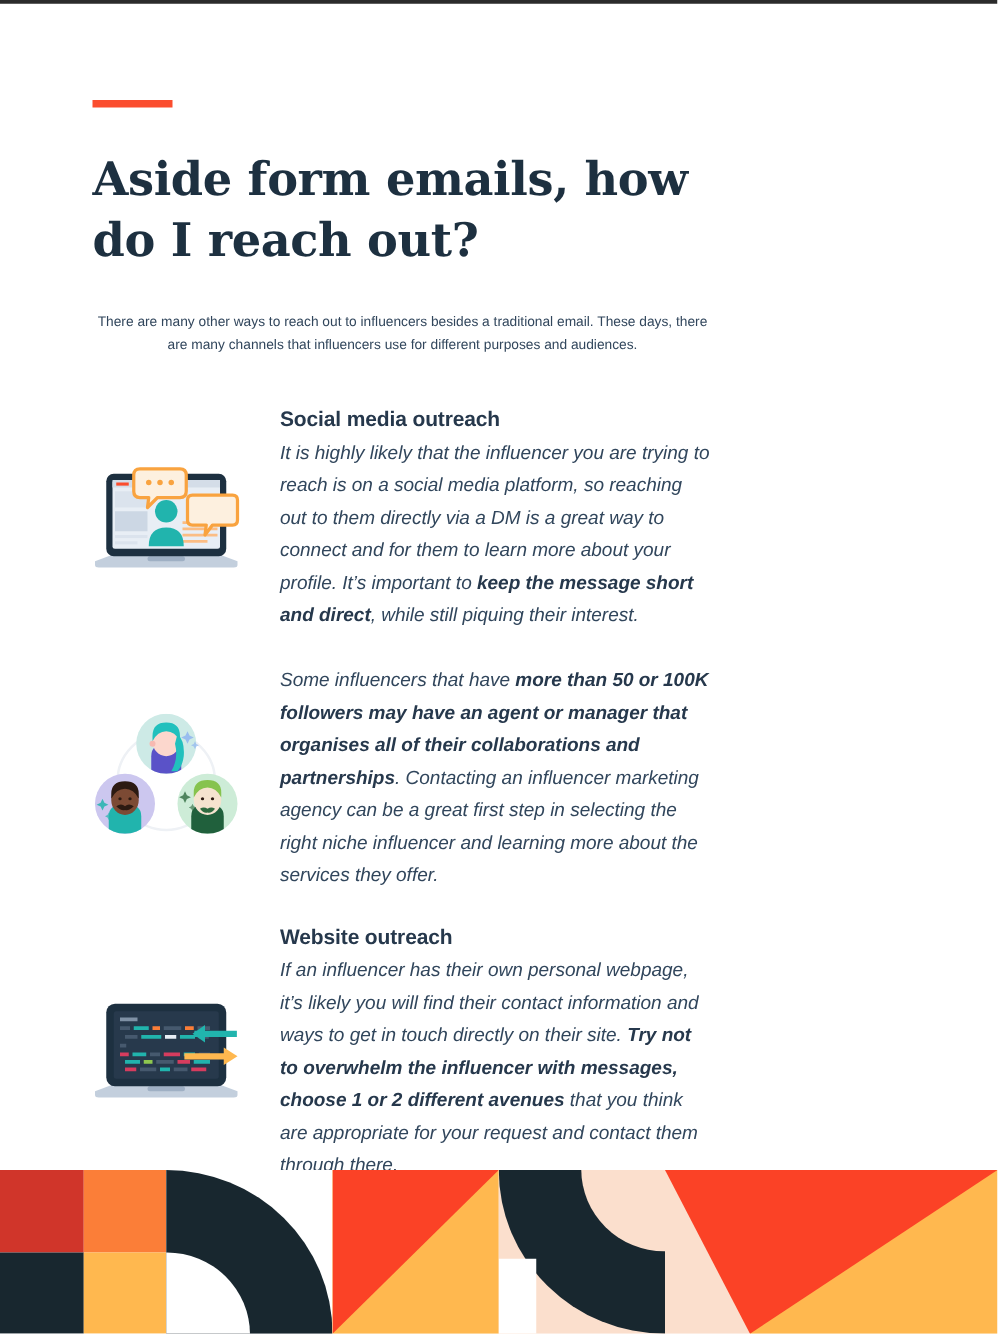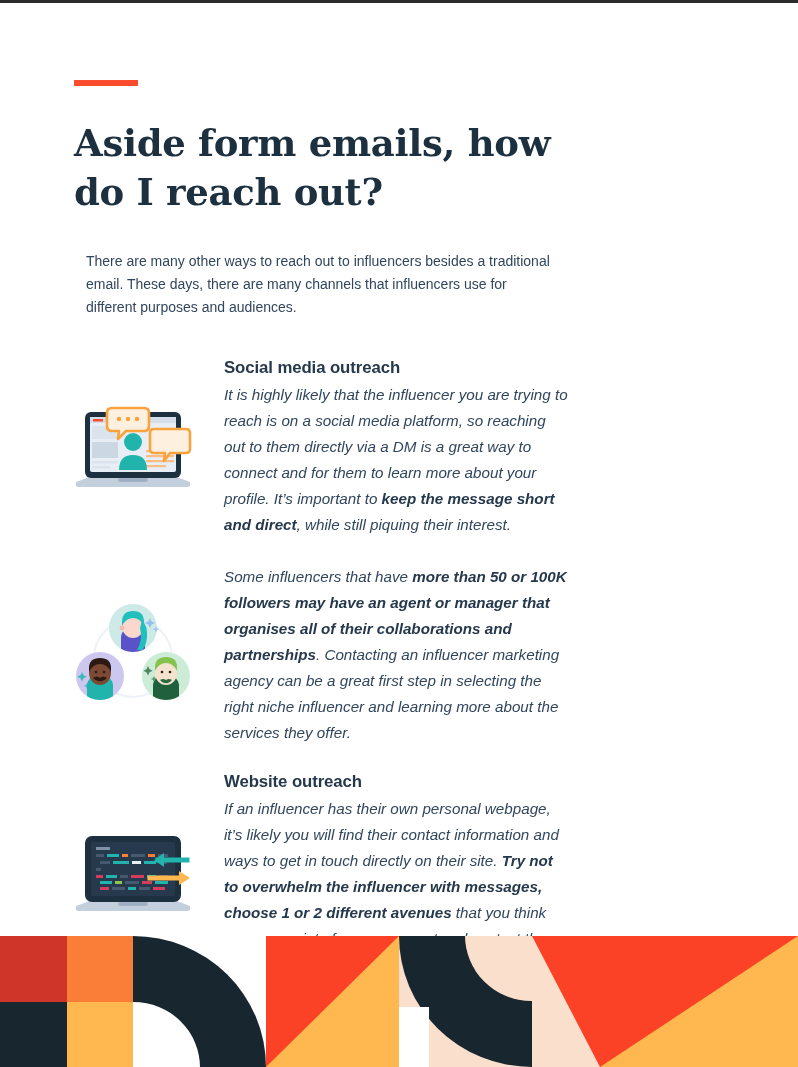--- a/index.html
+++ b/index.html
@@ -43,25 +43,26 @@
     font-size: 37px;
     line-height: 1.33;
     font-weight: 700;
     color: #1d3040;
     margin: 0 0 33px 0;
     letter-spacing: -0.3px;
     max-width: 600px;
   }
 
   p.intro {
-    font-size: 14px;
+    font-size: 11px;
     line-height: 1.62;
     color: #31465c;
-    margin: 12px;
+    margin: 0;
     max-width: 648px;
+    text-align: center;
   }
 
   
   .sections { margin-top: 40px; }
 
   .section {
     display: flex;
     align-items: center;
     margin-bottom: 26px;
   }

